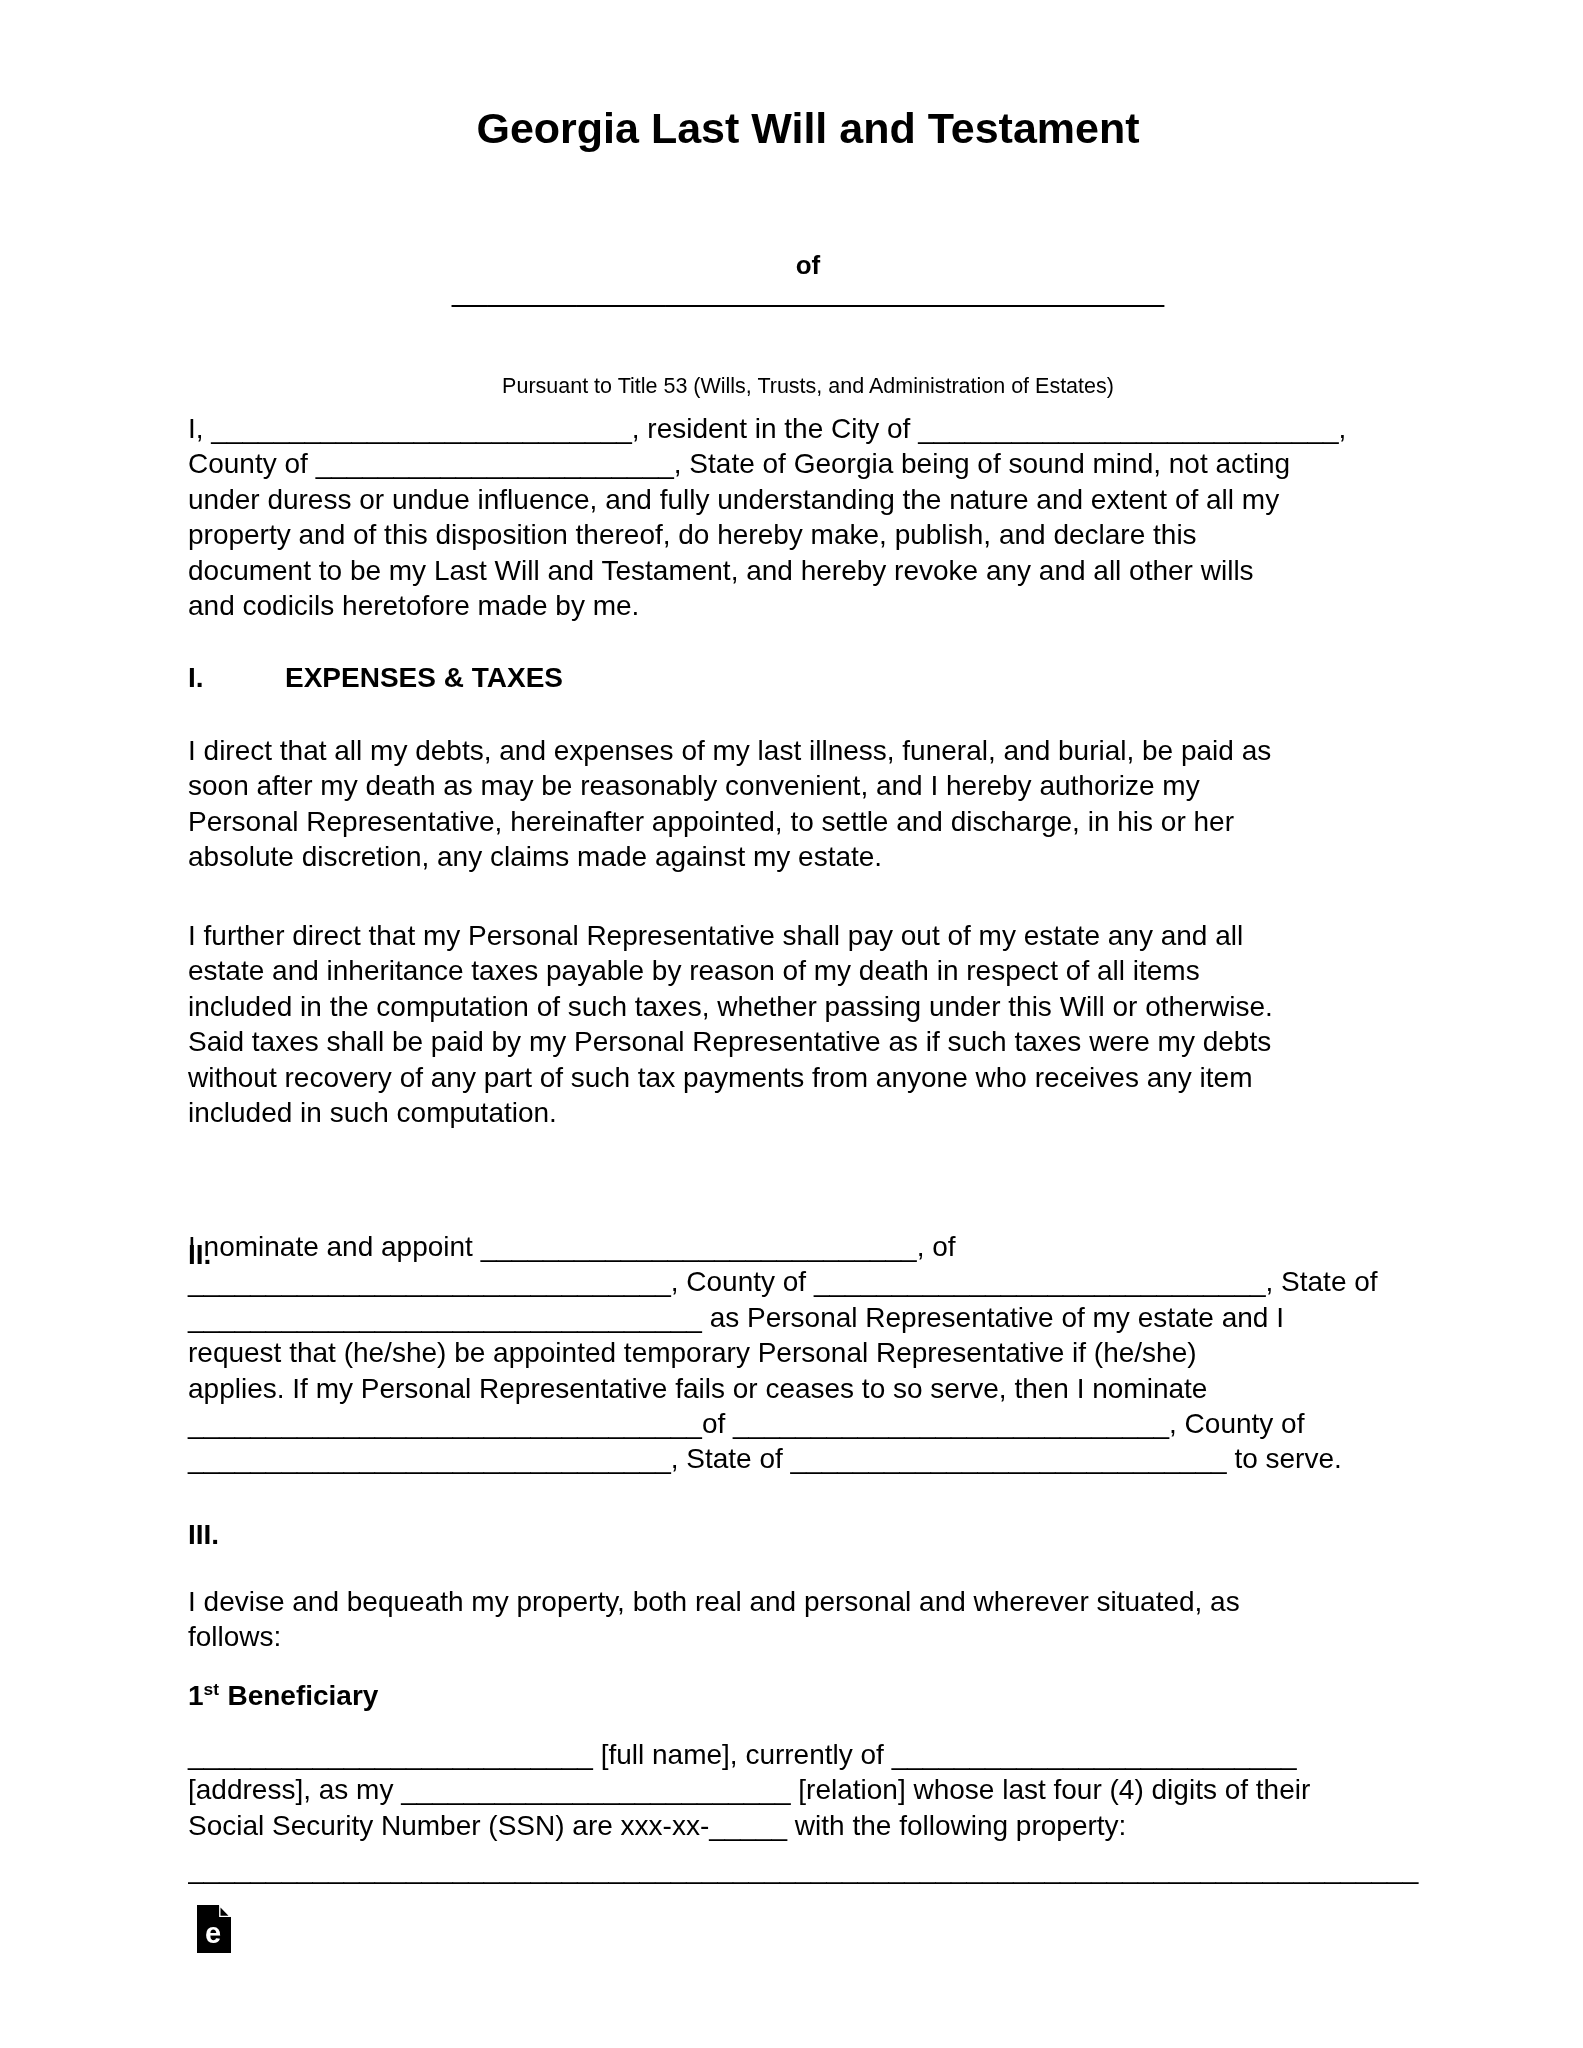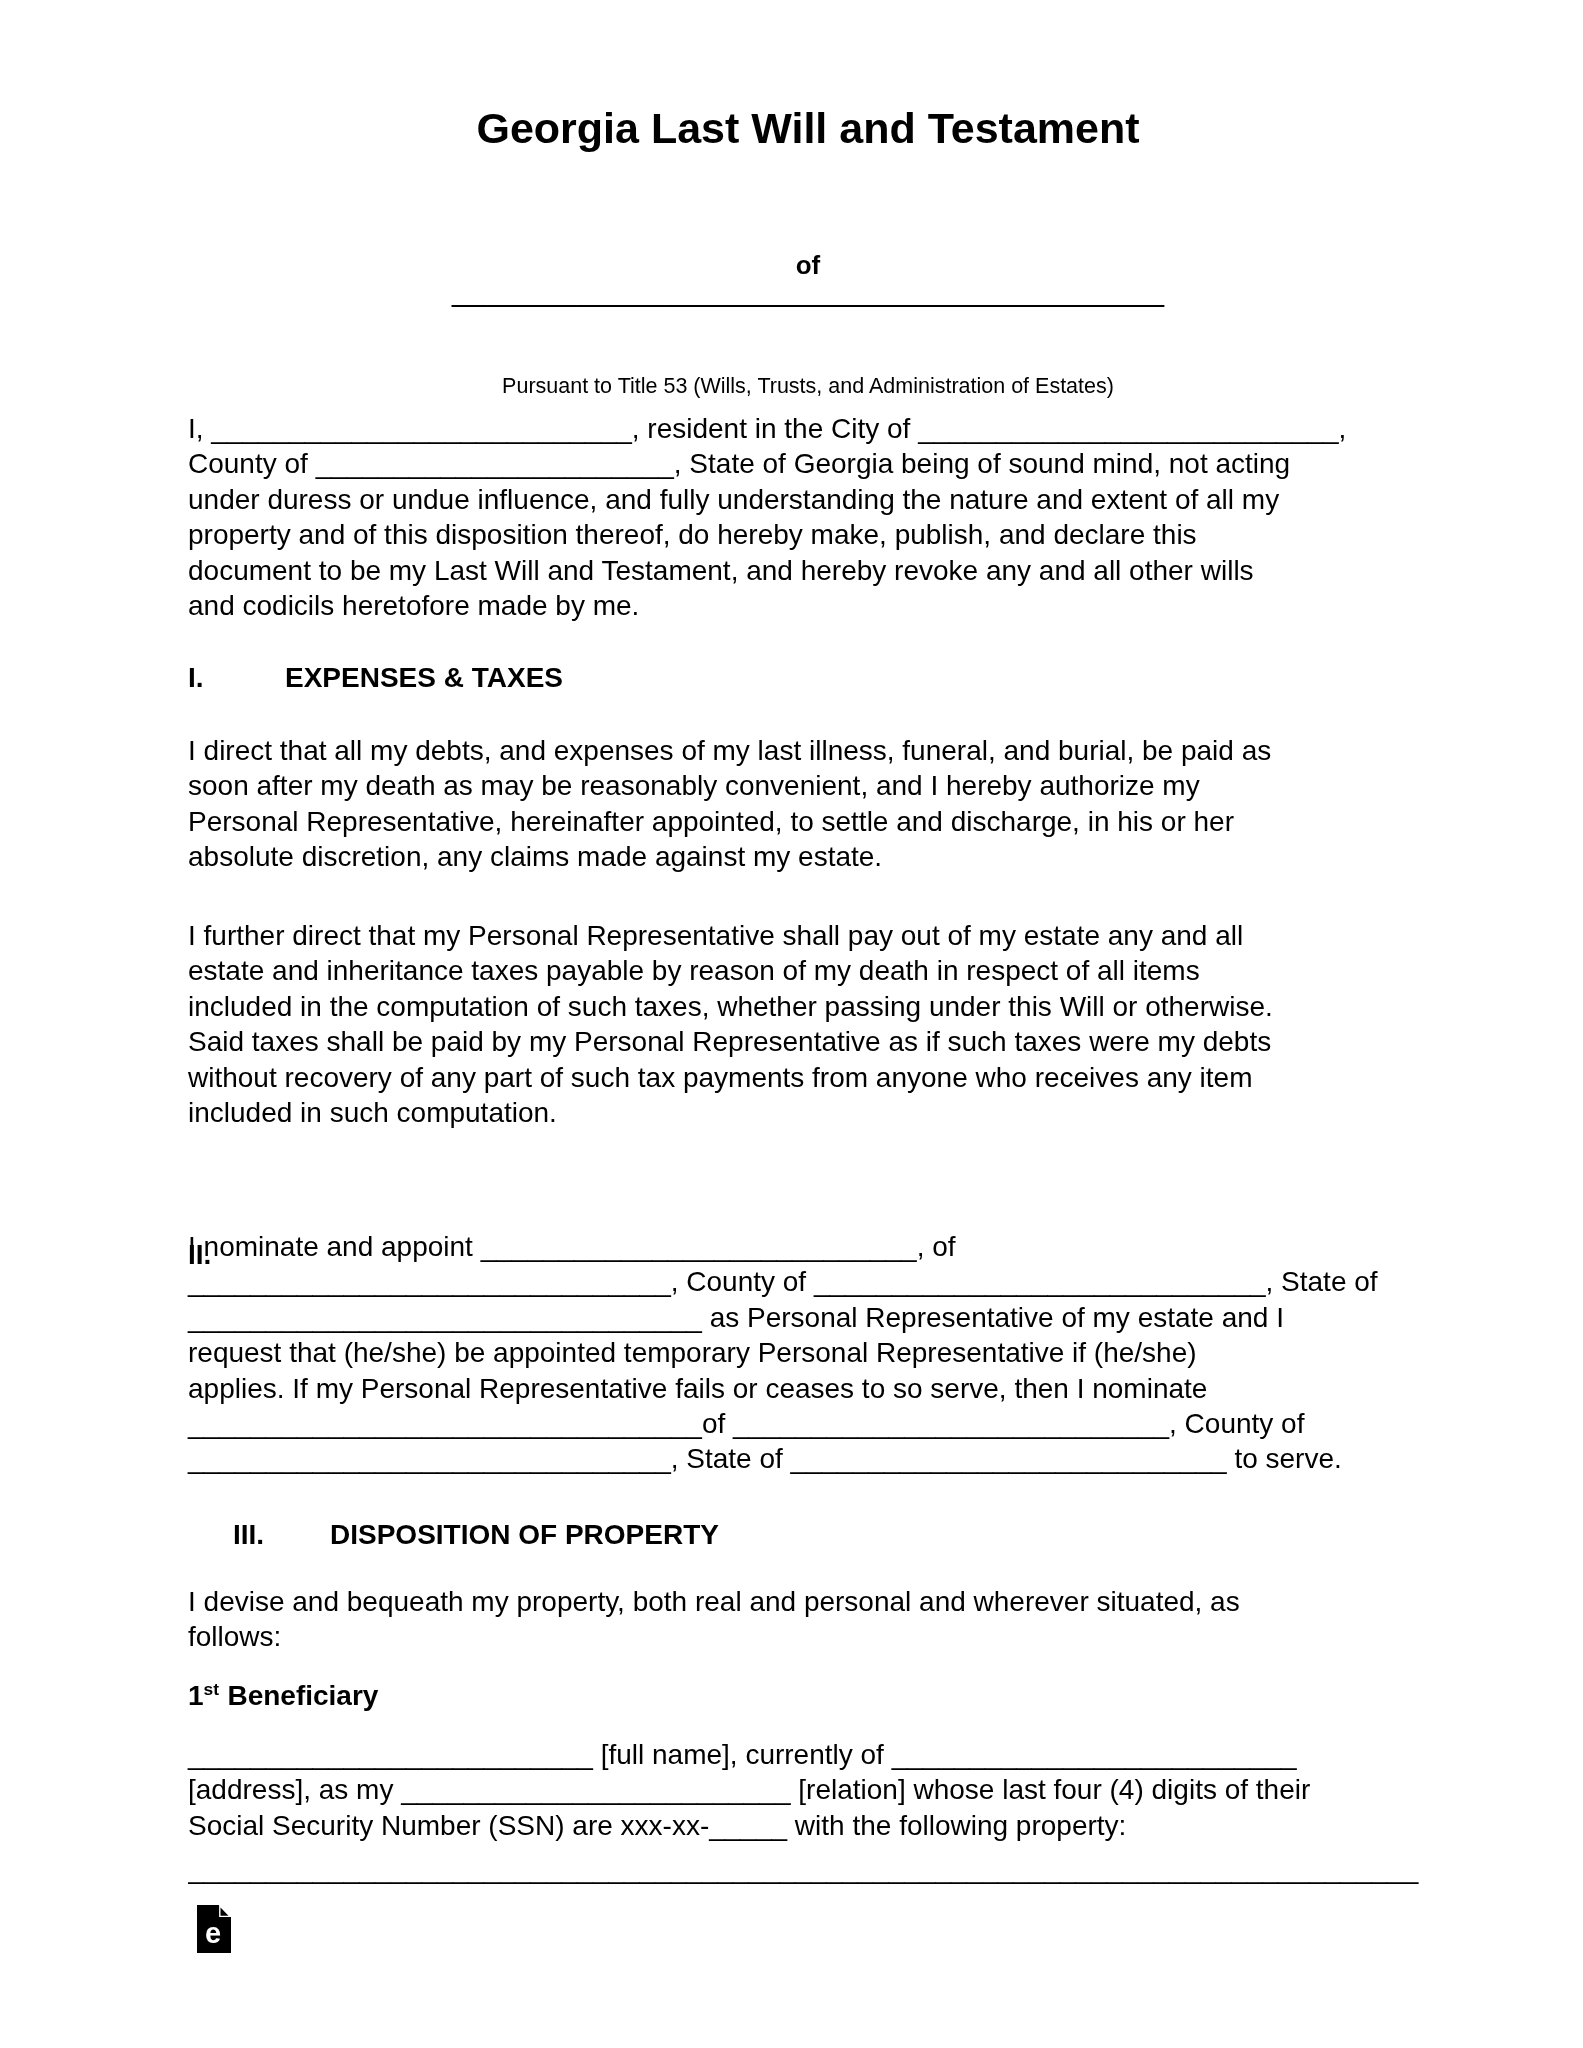--- a/index.html
+++ b/index.html
@@ -27,21 +27,21 @@
     position:absolute;left:188px;width:1240px;
     display:flex;flex-direction:row;
     font-size:28px;line-height:35.4px;font-weight:bold;
   }
   .hnum{width:97px;flex-shrink:0;}
   #h1{top:660px;}
   #s1p1{top:733px;}
   #s1p2{top:918px;}
   #h2{top:1237px;}
   #s2p1{top:1229px;}
-  #h3{top:1517px;margin-left:45px;}
+  #h3{top:1517px;}
   #s3p1{top:1584px;}
   #benef-h{top:1678px;font-size:28px;line-height:35.4px;font-weight:bold;}
   #benef-h sup{font-size:62%;line-height:0;}
   #benef-h .benef-label{margin-left:0.30em;}
   #benef-p{top:1737px;}
   #footer-line{top:1851px;font-size:28px;line-height:35.4px;white-space:nowrap;overflow:hidden;}
   #logo{position:absolute;left:197px;top:1905px;width:34px;height:48px;}
 </style>
 </head>
 <body>
@@ -82,21 +82,20 @@
 <div id="s2p1" class="abs para">I nominate and appoint ____________________________, of
 _______________________________, County of _____________________________, State of
 _________________________________ as Personal Representative of my estate and I
 request that (he/she) be appointed temporary Personal Representative if (he/she)
 applies. If my Personal Representative fails or ceases to so serve, then I nominate
 _________________________________of ____________________________, County of
 _______________________________, State of ____________________________ to serve.</div>
 
 <div id="h3" class="heading">
   <span class="hnum">III.</span>
-  <span>DISPOSITION OF PROPERTY</span>
 </div>
 <div id="s3p1" class="abs para">I devise and bequeath my property, both real and personal and wherever situated, as
 follows:</div>
 
 <div id="benef-h" class="abs">
   <span>1</span><sup>st</sup><span class="benef-label">Beneficiary</span>
 </div>
 <div id="benef-p" class="abs para">__________________________ [full name], currently of __________________________
 [address], as my _________________________ [relation] whose last four (4) digits of their
 Social Security Number (SSN) are xxx-xx-_____ with the following property:</div>

